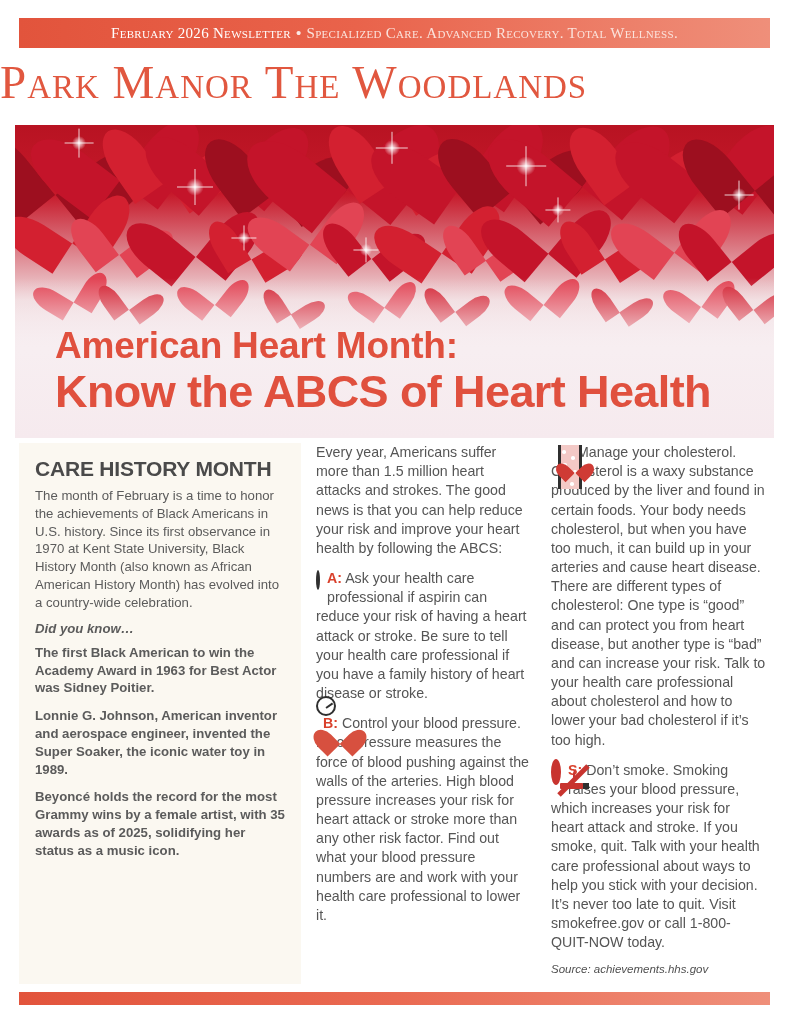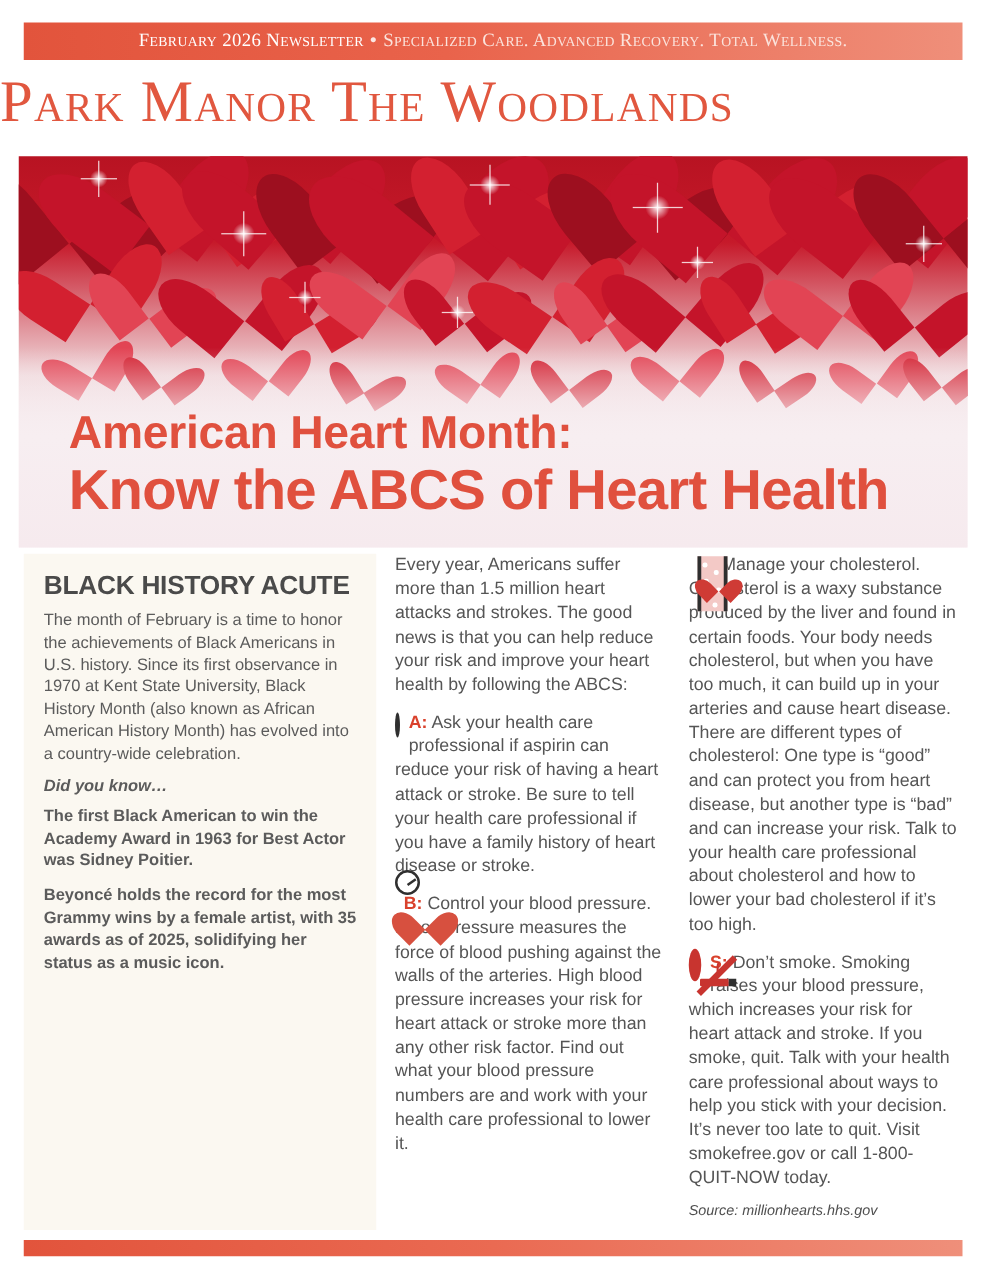--- a/index.html
+++ b/index.html
@@ -367,24 +367,25 @@
     <div class="hero-titles">
       <p class="hero-kicker">American Heart Month:</p>
       <p class="hero-title">Know the ABCS of Heart Health</p>
     </div>
   </div>
 
   <div class="cols">
 
     <div class="sidebar">
       <div class="sidebar-inner">
-        <h2 class="bhm-title">BLACK HISTORY ACUTE</h2>
+        <h2 class="bhm-title">CARE HISTORY MONTH</h2>
         <p class="bhm-p">The month of February is a time to honor the achievements of Black Americans in U.S. history.  Since its first observance in 1970 at Kent State University, Black History Month (also known as African American History Month) has evolved into a country-wide celebration.</p>
         <p class="bhm-didyou">Did you know…</p>
         <p class="bhm-fact">The first Black American to win the Academy Award in 1963 for Best Actor was Sidney Poitier.</p>
+        <p class="bhm-fact">Lonnie G. Johnson, American inventor and aerospace engineer, invented the Super Soaker, the iconic water toy in 1989.</p>
         <p class="bhm-fact">Beyoncé holds the record for the most Grammy wins by a female artist, with 35 awards as of 2025, solidifying her status as a music icon.</p>
       </div>
 
     </div>
 
     <div class="col col-mid">
       <p class="body-p">Every year, Americans suffer more than 1.5 million heart attacks and strokes. The good news is that you can help reduce your risk and improve your heart health by following the ABCS:</p>
 
       <p class="body-p">
         <span class="icon-float"><span class="ic-aspirin"></span></span><span class="abc-letter">A:</span><span> Ask your health care professional if aspirin can reduce your risk of having a heart attack or stroke. Be sure to tell your health care professional if you have a family history of heart disease or stroke.</span>
@@ -416,19 +417,19 @@
       <p class="body-p">
         <span class="icon-float">
           <span class="ic-nosmoke">
             <span class="sm"></span>
             <span class="cig"></span>
             <span class="slash"></span>
           </span>
         </span><span class="abc-letter">S:</span><span> Don’t smoke. Smoking raises your blood pressure, which increases your risk for heart attack and stroke. If you smoke, quit. Talk with your health care professional about ways to help you stick with your decision. It’s never too late to quit. Visit smokefree.gov or call 1-800-QUIT-NOW today.</span>
       </p>
 
-      <p class="source">Source: millionhearts.hhs.gov</p>
+      <p class="source">Source: achievements.hhs.gov</p>
     </div>
 
   </div>
 
   <div class="footer-bar"></div>
 </div>
 
 </body></html>

